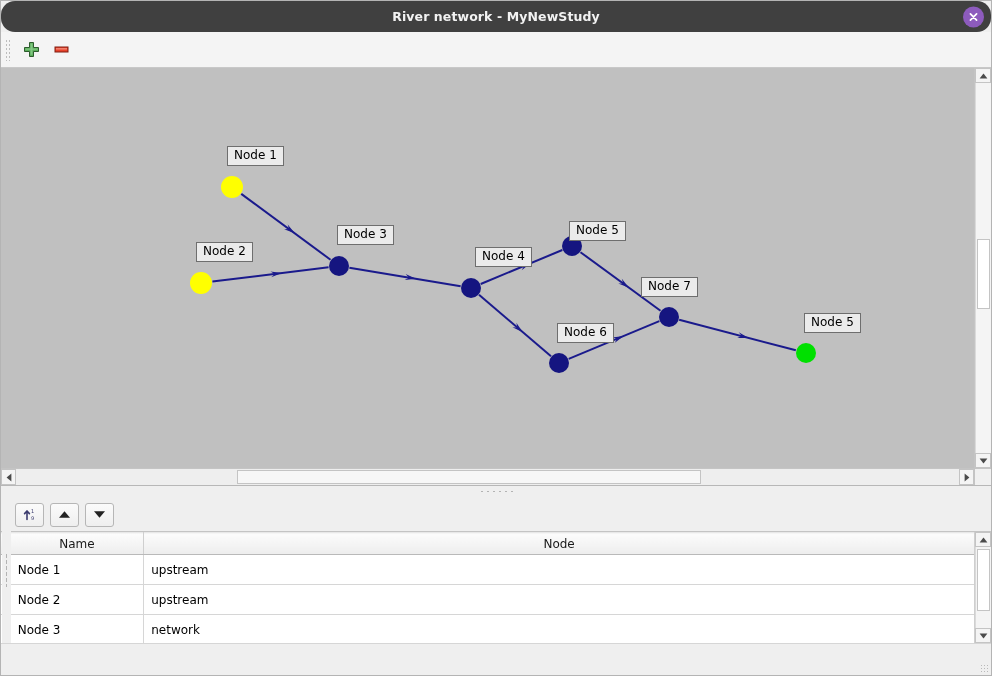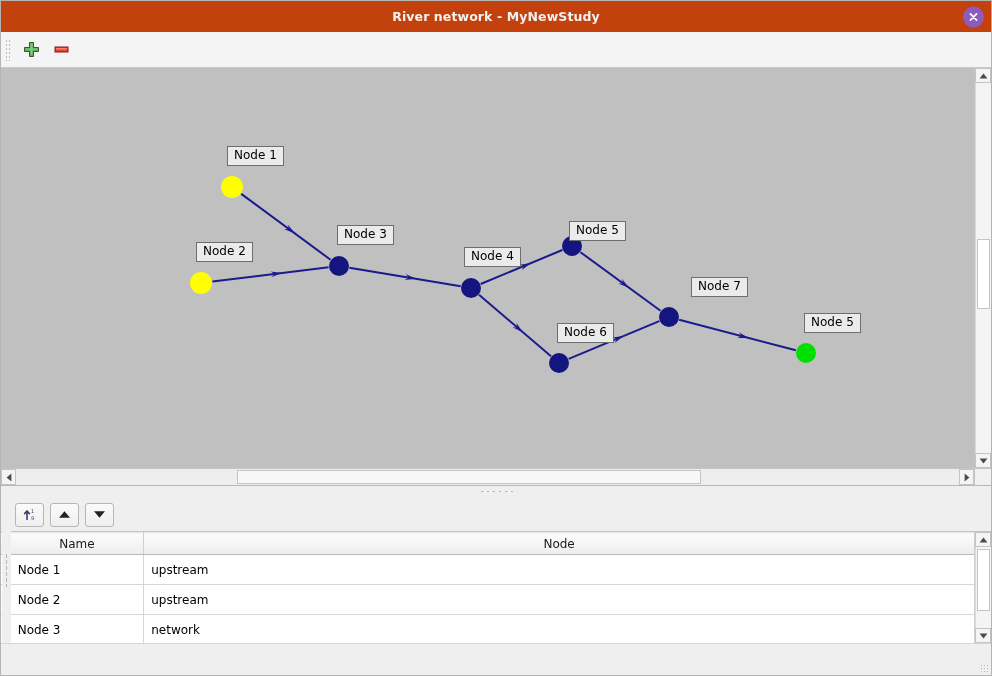--- a/index.html
+++ b/index.html
@@ -17,23 +17,23 @@
     position: relative;
     width: 992px; height: 676px;
     background: #efefef;
     box-sizing: border-box;
     border: 1px solid #b4b4b4;
     display: flex; flex-direction: column;
   }
   
   .titlebar {
     height: 31px; min-height: 31px;
-    background: #c2410c;
-    position: relative;
-    display: flex; align-items: center; justify-content: center;
+    background: #404040;
+    position: relative;
+    display: flex; align-items: center; justify-content: center; border-radius: 14px;
   }
   .titlebar-text {
     color: #f2f2f2;
     font-size: 12.5px;
     font-weight: bold;
     letter-spacing: .1px;
   }
   .close-btn {
     position: absolute; right: 7px; top: 50%;
     transform: translateY(-50%);
@@ -305,24 +305,24 @@
             <circle cx="571" cy="178" r="10" fill="#151580"></circle>
             <circle cx="558" cy="295" r="10" fill="#151580"></circle>
             <circle cx="668" cy="249" r="10" fill="#151580"></circle>
             <circle cx="805" cy="285" r="10" fill="#00e000"></circle>
           </g>
       </svg>
       <div id="label-layer">
           <div class="node-label" style="left: 226px; top: 78px;">Node 1</div>
           <div class="node-label" style="left: 195px; top: 174px;">Node 2</div>
           <div class="node-label" style="left: 336px; top: 157px;">Node 3</div>
-          <div class="node-label" style="left: 463px; top: 179px;">Node 4</div>
+          <div class="node-label" style="left: 474px; top: 179px;">Node 4</div>
           <div class="node-label" style="left: 568px; top: 153px;">Node 5</div>
           <div class="node-label" style="left: 556px; top: 255px;">Node 6</div>
-          <div class="node-label" style="left: 690px; top: 209px;">Node 7</div>
+          <div class="node-label" style="left: 640px; top: 209px;">Node 7</div>
           <div class="node-label" style="left: 803px; top: 245px;">Node 5</div>
         </div>
     </div>
 
     <div class="vscroll">
       <div class="sb-arrow">
         <svg width="9" height="6" viewBox="0 0 9 6">
           <path d="M4.5 0.6 L8.4 5.4 L0.6 5.4 Z" fill="#4a4a4a"></path>
         </svg>
       </div>

